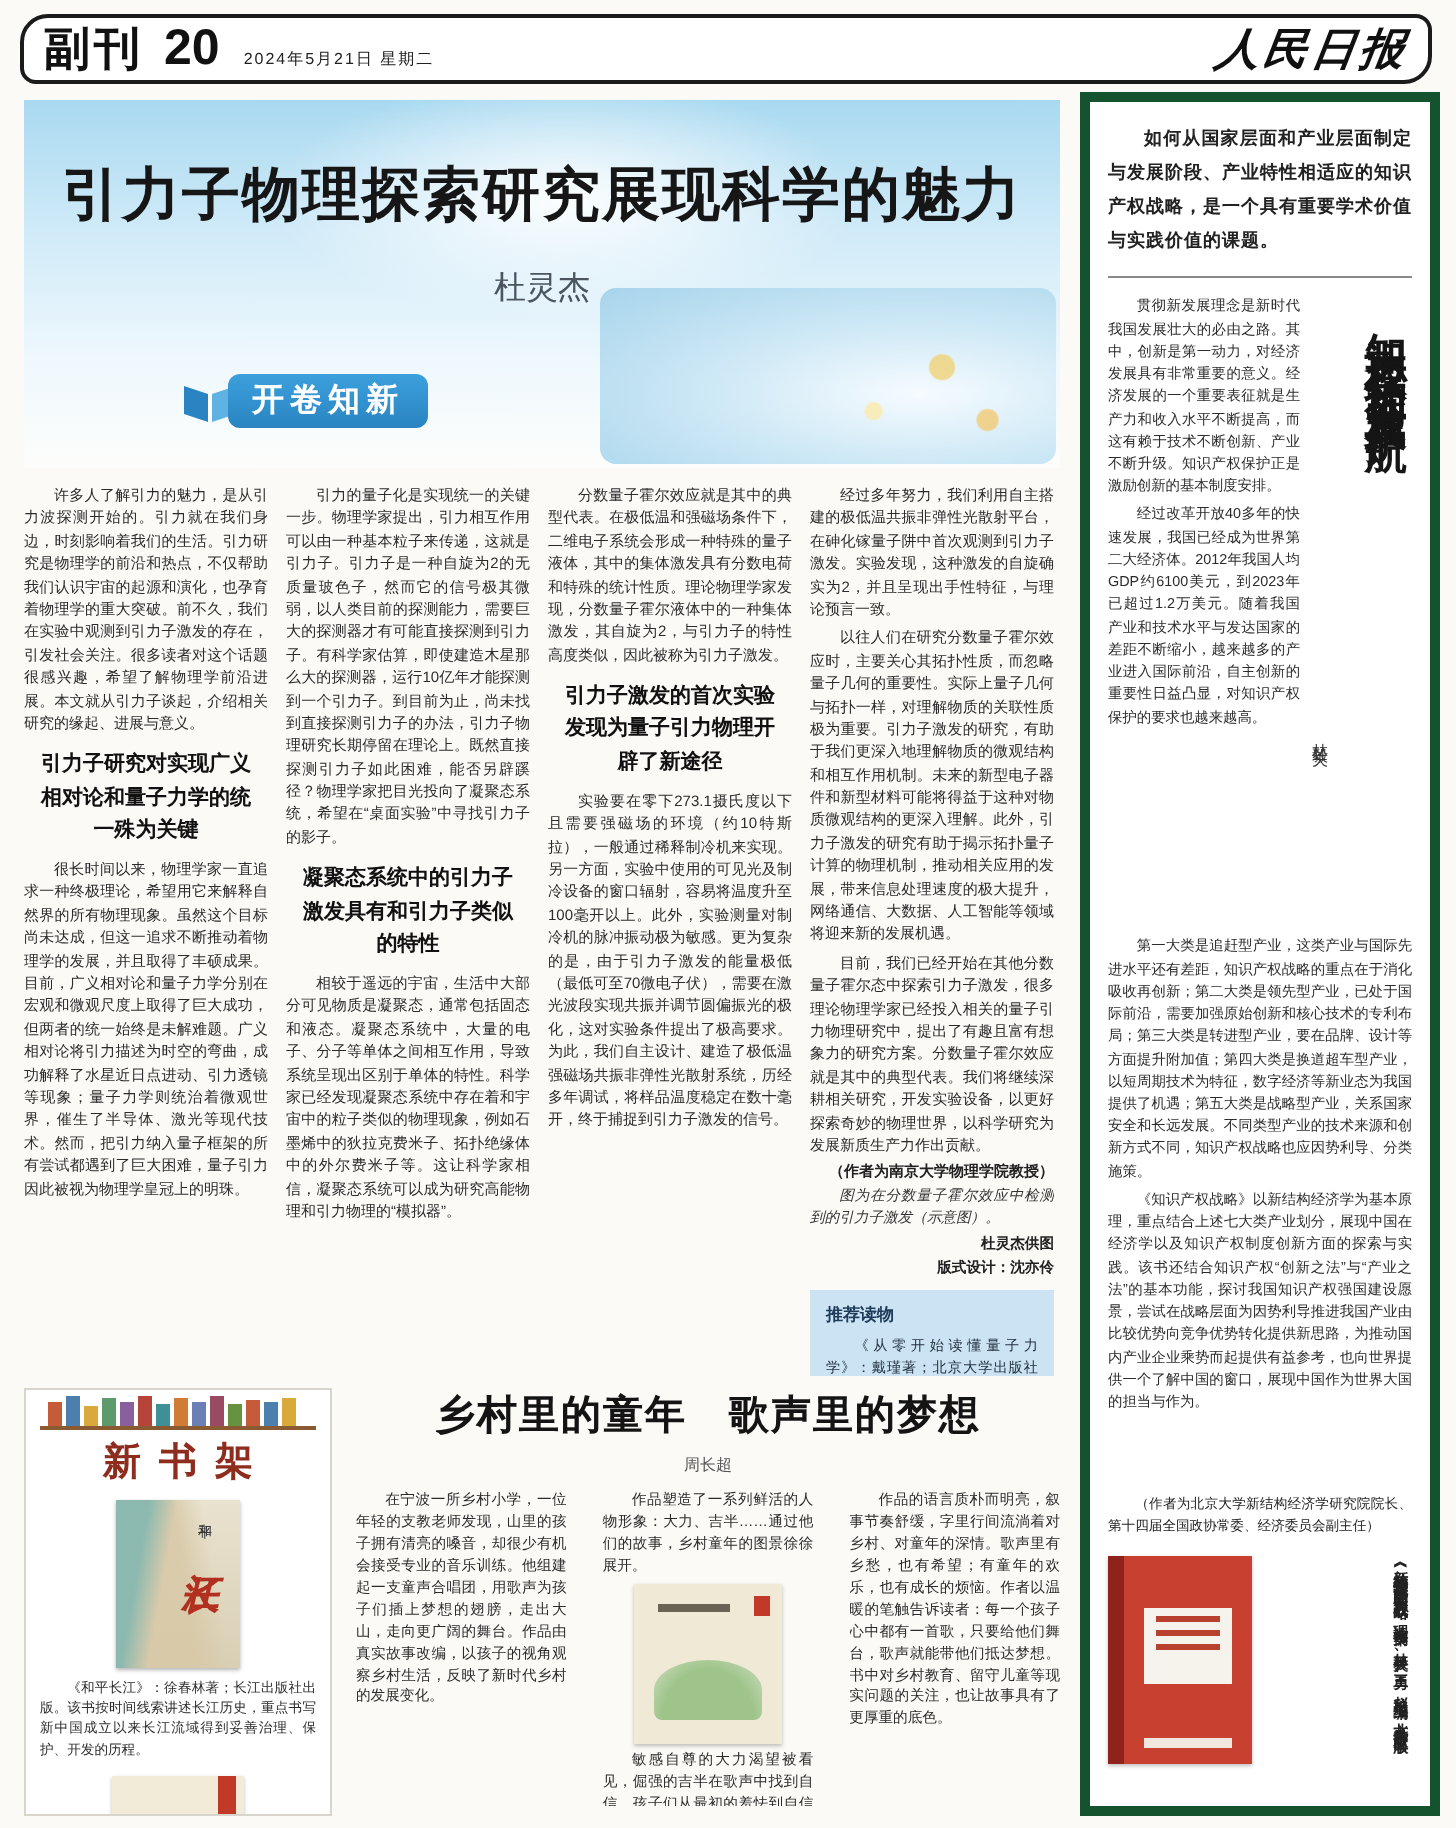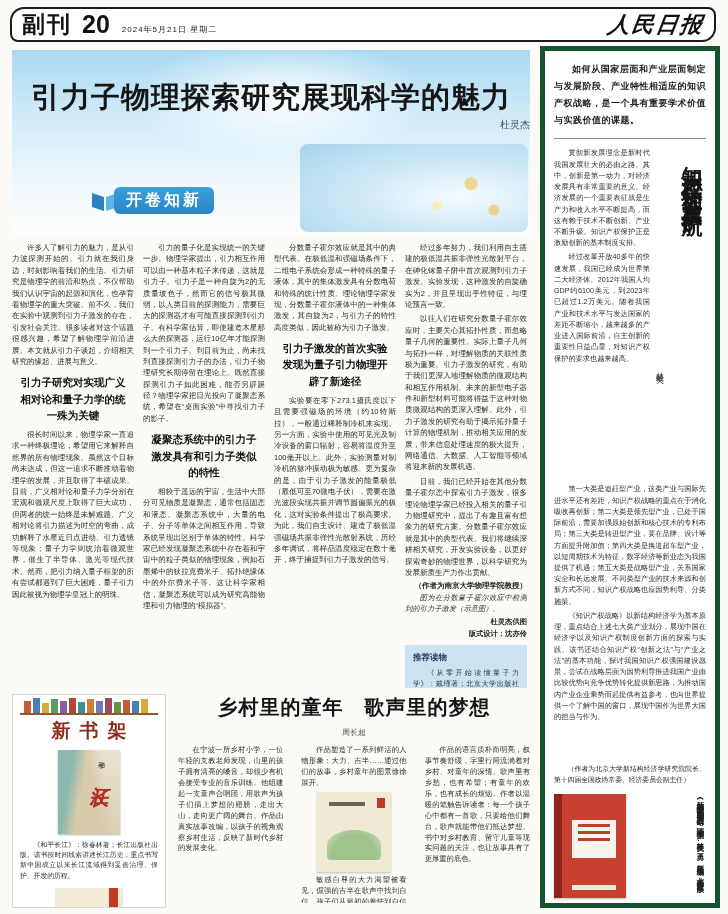--- a/index.html
+++ b/index.html
@@ -24,21 +24,21 @@
   .banner-glow { position:absolute; left:120px; top:-10px; width:300px; height:120px;
     background:radial-gradient(ellipse at center,rgba(255,255,255,.95),rgba(255,255,255,0) 70%); }
   .banner-art { position:absolute; right:2px; bottom:2px; width:228px; height:88px; border-radius:8px;
     background:
       radial-gradient(circle at 75% 45%, rgba(240,210,120,.8) 0 6px, rgba(240,210,120,0) 7px),
       radial-gradient(circle at 60% 70%, rgba(250,235,180,.9) 0 4px, rgba(250,235,180,0) 5px),
       radial-gradient(circle at 85% 75%, rgba(244,196,96,.7) 0 5px, rgba(244,196,96,0) 6px),
       radial-gradient(ellipse at 70% 60%, #f6fbff 0%, #cfe9f6 45%, #a7d4ec 100%); }
   .main-title { position:relative; text-align:center; padding-top:28px; font-size:29px;
     font-weight:bold; color:#161616; letter-spacing:1px; }
-  .main-byline { position:relative; text-align:right; font-size:10px; color:#4a5560; }
+  .main-byline { position:relative; text-align:center; font-size:16px; color:#4a5560; margin-top:16px; }
   .badge { position:absolute; left:78px; bottom:20px; display:flex; align-items:center; }
   .badge-label { background:linear-gradient(180deg,#3ba0dc,#2a84c2); color:#fff; font-size:16px;
     font-weight:bold; letter-spacing:3px; padding:3px 12px; border-radius:6px; margin-left:-6px; }
 
   .cols { display:flex; gap:9px; margin-top:8px; }
   .col { width:122px; height:446px; overflow:hidden; }
   .col p { font-size:7.5px; line-height:1.52; text-align:justify; text-indent:2em;
     color:#2b2b2b; margin-bottom:3px; }
   .subhead { font-size:10.5px; font-weight:bold; text-align:center; line-height:1.55;
     color:#111; margin:7px 4px 6px; }
@@ -59,21 +59,21 @@
   .sb-rule { border:none; border-top:1px solid #8a8a8a; margin:9px 0 8px; }
   .sb-mid { position:relative; height:312px; }
   .sb-mid-text { width:96px; height:100%; overflow:hidden; }
   .sb-mid-text p, .sb-lower p { font-size:7.2px; line-height:1.56; text-align:justify;
     text-indent:2em; color:#2c2c2c; margin-bottom:3px; }
   .sb-title { position:absolute; right:0; top:2px; height:100%;
     writing-mode:vertical-rl; font-size:21px; font-weight:bold; color:#151515;
     letter-spacing:4px; }
   .sb-author { position:absolute; right:42px; top:218px; writing-mode:vertical-rl;
     font-size:8px; color:#333; letter-spacing:2px; }
-  .sb-lower { margin-top:24px; height:278px; overflow:hidden; }
+  .sb-lower { margin-top:8px; height:278px; overflow:hidden; }
   .sb-note { font-size:6.8px; line-height:1.5; text-align:justify; text-indent:2em;
     color:#222; margin-top:3px; }
   .sb-book { display:flex; gap:7px; margin-top:9px; height:106px; }
   .sb-cover { width:72px; height:104px; position:relative; background:#c8402f;
     box-shadow:inset 8px 0 0 #8f231b, 0 1px 2px rgba(0,0,0,.25); }
   .sb-cover-panel { position:absolute; left:18px; top:26px; width:44px; height:38px; background:#f6f3ec; }
   .sb-cover-panel i { display:block; height:3px; margin:4px 6px 0; background:#b7402e; }
   .sb-cover-foot { position:absolute; left:18px; bottom:8px; width:44px; height:5px; background:#f0e8df; }
   .sb-book-caption { flex:1; writing-mode:vertical-rl; font-size:7.4px; font-weight:bold;
     line-height:1.75; color:#222; height:104px; overflow:hidden; letter-spacing:1px; }

